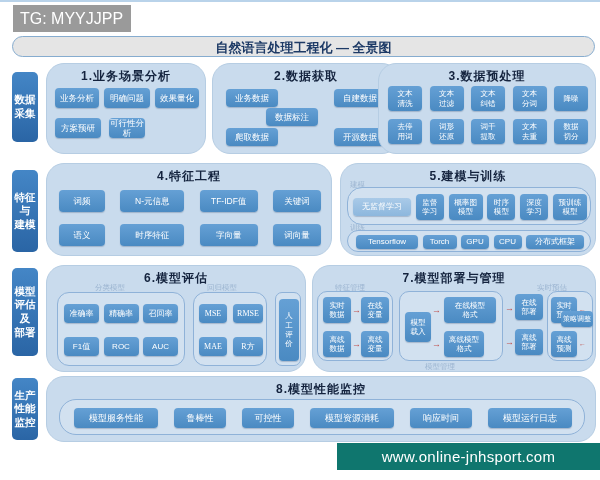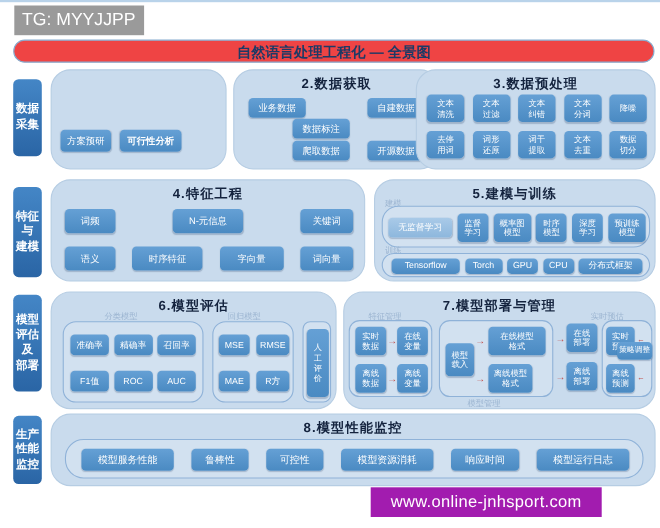--- a/index.html
+++ b/index.html
@@ -1,41 +1,41 @@
 <!DOCTYPE html>
 <html><head>
 <meta charset="utf-8">
 <style>
   html,body{margin:0;padding:0;background:#ffffff;}
   #canvas{position:relative;width:600px;height:480px;background:#ffffff;overflow:hidden;
           font-family:"Liberation Sans","DejaVu Sans",sans-serif;}
   #canvas::before{content:"";position:absolute;left:0;top:0;width:100%;height:2px;background:#b9d3ea;}
   .tag{position:absolute;left:13px;top:5px;width:118px;height:27px;background:#9a9a9a;color:#fff;
        font-size:16px;line-height:27px;padding-left:7px;box-sizing:border-box;}
-  .title-pill{position:absolute;left:12px;top:36px;width:583px;height:21px;background:#ef4444;
+  .title-pill{position:absolute;left:12px;top:36px;width:583px;height:21px;background:#e5e5e5;
        border:1px solid #86accf;border-radius:11px;text-align:center;font-weight:bold;font-size:13px;
        color:#1d3a66;line-height:21px;box-sizing:border-box;}
   .side{position:absolute;background:linear-gradient(180deg,#4486c6,#2a65a5);color:#fff;border-radius:5px;
        display:flex;align-items:center;justify-content:center;text-align:center;font-size:10.5px;
        font-weight:bold;white-space:pre-line;line-height:1.3;}
   .panel{position:absolute;background:#c9dbed;border:1px solid #b6cde3;border-radius:18px;box-sizing:border-box;}
   .ptitle{position:absolute;top:4px;left:0;right:0;text-align:center;font-weight:bold;font-size:12px;
        color:#14233e;letter-spacing:1px;}
   .frow{position:absolute;display:flex;align-items:center;}
   .b{background:linear-gradient(180deg,#65a0d5,#4a8ac2);color:#fff;border-radius:4px;display:flex;
        align-items:center;justify-content:center;text-align:center;white-space:pre-line;line-height:1.2;
        font-size:8.5px;box-shadow:0 1px 1px rgba(30,60,100,0.25);box-sizing:border-box;}
   .b.abs{position:absolute;}
   .b.light{background:linear-gradient(180deg,#a9cae8,#8db7dd);}
   .b2{font-size:7.6px;}
   .outline{position:absolute;border:1px solid #8fb2d8;border-radius:12px;background:rgba(255,255,255,0.18);box-sizing:border-box;}
   .faint{position:absolute;color:#9cb5d1;font-size:7.5px;white-space:nowrap;}
   .arr{position:absolute;color:#c0504d;font-size:9px;font-weight:bold;line-height:1;}
   .vbox{font-size:7.5px;line-height:1.25;}
-  .wm{position:absolute;left:337px;top:443px;width:210px;height:27px;background:#a21caf;color:#fff;
+  .wm{position:absolute;left:337px;top:443px;width:263px;height:27px;background:#0f766e;color:#fff;
        font-size:15px;display:flex;align-items:center;justify-content:center;letter-spacing:0.3px;}
 </style>
 </head>
 <body>
 
 <div id="canvas">
 
   <div class="tag">TG: MYYJJPP</div>
 
   <div class="title-pill">自然语言处理工程化 — 全景图</div>
@@ -47,32 +47,38 @@
 建模</div>
   <div class="side" style="left:12px;top:268px;width:26px;height:88px;">模型
 评估
 及
 部署</div>
   <div class="side" style="left:12px;top:378px;width:26px;height:62px;">生产
 性能
 监控</div>
 
   <div class="panel" style="left:46px;top:63px;width:160px;height:91px;">
+    <div class="ptitle">1.业务场景分析</div>
+    <div class="frow" style="left:8px;top:24px;width:144px;justify-content:space-between;">
+      <div class="b" style="width:44px;height:20px;">业务分析</div>
+      <div class="b" style="width:46px;height:20px;">明确问题</div>
+      <div class="b" style="width:44px;height:20px;">效果量化</div>
+    </div>
     <div class="frow" style="left:8px;top:54px;gap:8px;">
       <div class="b" style="width:46px;height:20px;">方案预研</div>
-      <div class="b" style="width:56px;height:20px;font-weight:bold;">可行性分析</div>
+      <div class="b" style="width:36px;height:20px;">可行性分析</div>
     </div>
   </div>
 
   <div class="panel" style="left:212px;top:63px;width:188px;height:91px;">
     <div class="ptitle">2.数据获取</div>
     <div class="b abs" style="left:13px;top:25px;width:52px;height:18px;">业务数据</div>
     <div class="b abs" style="right:13px;top:25px;width:52px;height:18px;">自建数据</div>
     <div class="b abs" style="left:53px;top:44px;width:52px;height:18px;">数据标注</div>
-    <div class="b abs" style="left:13px;top:64px;width:52px;height:18px;margin-left:40px;">爬取数据</div>
+    <div class="b abs" style="left:13px;top:64px;width:52px;height:18px;">爬取数据</div>
     <div class="b abs" style="right:13px;top:64px;width:52px;height:18px;">开源数据</div>
   </div>
 
   <div class="panel" style="left:378px;top:63px;width:218px;height:91px;">
     <div class="ptitle">3.数据预处理</div>
     <div class="frow" style="left:9px;top:22px;width:200px;justify-content:space-between;">
       <div class="b b2" style="width:34px;height:25px;">文本
 清洗</div>
       <div class="b b2" style="width:34px;height:25px;">文本
 过滤</div>
@@ -94,20 +100,21 @@
       <div class="b b2" style="width:34px;height:25px;">数据
 切分</div>
     </div>
   </div>
 
   <div class="panel" style="left:46px;top:163px;width:286px;height:93px;">
     <div class="ptitle">4.特征工程</div>
     <div class="frow" style="left:12px;top:26px;width:262px;justify-content:space-between;">
       <div class="b" style="width:46px;height:22px;">词频</div>
       <div class="b" style="width:64px;height:22px;">N-元信息</div>
+      <div class="b" style="width:58px;height:22px;">TF-IDF值</div>
       <div class="b" style="width:48px;height:22px;">关键词</div>
     </div>
     <div class="frow" style="left:12px;top:60px;width:262px;justify-content:space-between;">
       <div class="b" style="width:46px;height:22px;">语义</div>
       <div class="b" style="width:64px;height:22px;">时序特征</div>
       <div class="b" style="width:58px;height:22px;">字向量</div>
       <div class="b" style="width:48px;height:22px;">词向量</div>
     </div>
   </div>
 
@@ -150,21 +157,21 @@
         <div class="b" style="width:35px;height:19px;font-size:8px;">准确率</div>
         <div class="b" style="width:35px;height:19px;font-size:8px;">精确率</div>
         <div class="b" style="width:35px;height:19px;font-size:8px;">召回率</div>
       </div>
       <div class="frow" style="left:6px;top:44px;width:114px;justify-content:space-between;">
         <div class="b" style="width:35px;height:19px;font-size:8px;">F1值</div>
         <div class="b" style="width:35px;height:19px;font-size:8px;">ROC</div>
         <div class="b" style="width:35px;height:19px;font-size:8px;">AUC</div>
       </div>
     </div>
-    <div class="outline" style="left:146px;top:26px;width:74px;height:74px;">
+    <div class="outline" style="left:146px;top:26px;width:74px;height:74px;font-family:Liberation Serif, serif;">
       <div class="frow" style="left:5px;top:11px;width:64px;justify-content:space-between;">
         <div class="b" style="width:28px;height:19px;font-size:8px;">MSE</div>
         <div class="b" style="width:30px;height:19px;font-size:8px;">RMSE</div>
       </div>
       <div class="frow" style="left:5px;top:44px;width:64px;justify-content:space-between;">
         <div class="b" style="width:28px;height:19px;font-size:8px;">MAE</div>
         <div class="b" style="width:30px;height:19px;font-size:8px;">R方</div>
       </div>
     </div>
     <div class="outline" style="left:228px;top:26px;width:26px;height:74px;border-radius:7px;">

